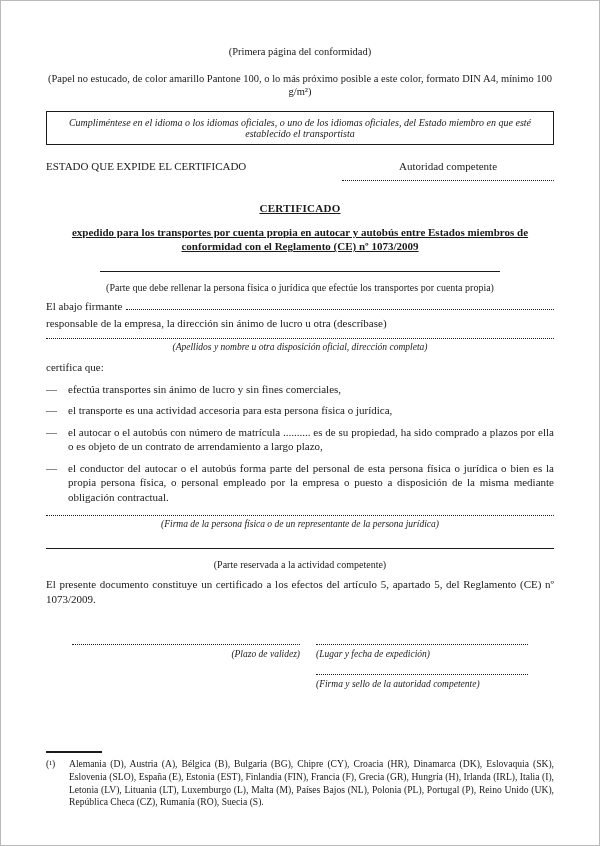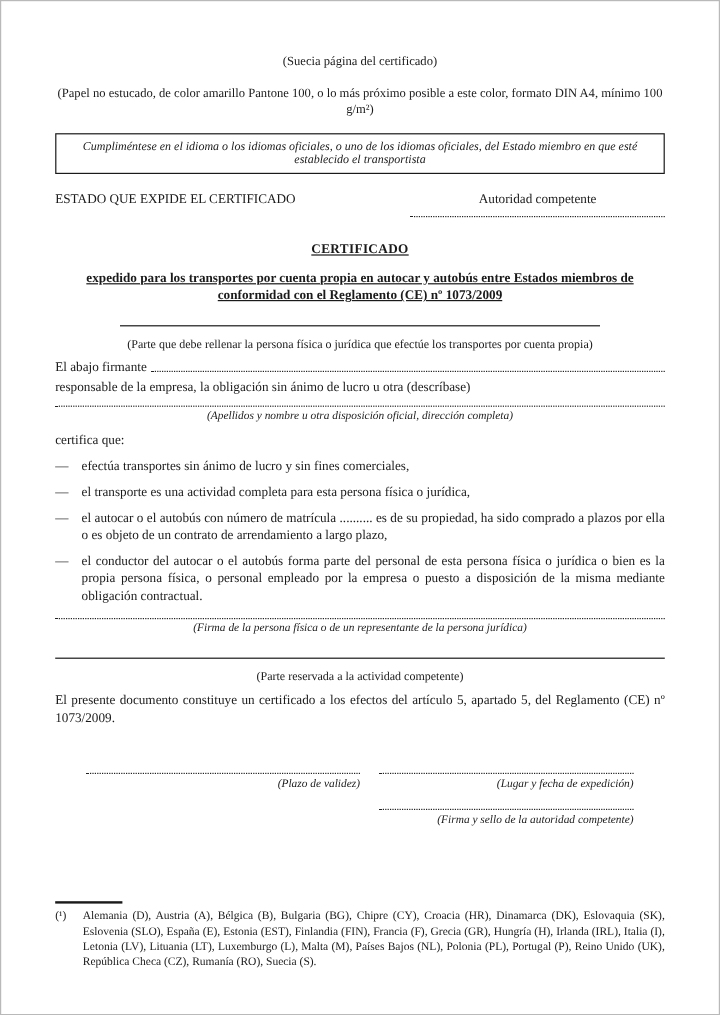--- a/index.html
+++ b/index.html
@@ -69,41 +69,41 @@
 
   .section-rule { margin-top: 19px; border-top: 1.4px solid #1a1a1a; }
 
   .statement { margin-top: 7px; }
 
   .two-col-row {
     margin-top: 38px;
     display: flex; justify-content: space-between;
   }
   .col-left { width: 228px; margin-left: 26px; text-align: right; }
-  .col-right { width: 212px; margin-right: 26px; text-align: right; }
+  .col-right { width: 212px; margin-right: 26px; text-align: left; }
   .col-caption { margin-top: 4px; }
 
   .stamp-row { margin-top: 15px; display: flex; justify-content: flex-end; }
 
   .spacer { flex: 1; }
 
   .footnote-rule { width: 56px; border-top: 2px solid #1a1a1a; }
   .footnote {
     margin-top: 5px;
     position: relative; padding-left: 23px;
     font-size: 9.6px; line-height: 1.32; text-align: justify;
   }
   .footnote-marker { position: absolute; left: 0; top: 0; }
 </style>
 </head>
 <body>
 
 <div class="page">
 
-  <div class="note center">(Suecia página del certificado)</div>
+  <div class="note center">(Primera página del conformidad)</div>
 
   <div class="note center" style="margin-top:13px;">(Papel no estucado, de color amarillo Pantone 100, o lo más próximo posible a este color, formato DIN A4, mínimo 100 g/m²)</div>
 
   <div class="notice-box">
     <span>Cumpliméntese en el idioma o los idiomas oficiales, o uno de los idiomas oficiales, del Estado miembro en que esté establecido el transportista</span>
   </div>
 
   <div class="authority-row">
     <div class="authority-left">
       <div>ESTADO QUE EXPIDE EL CERTIFICADO</div>
@@ -120,35 +120,35 @@
 
   <div class="title-rule"></div>
 
   <div class="section-caption center">(Parte que debe rellenar la persona física o jurídica que efectúe los transportes por cuenta propia)</div>
 
   <div class="fill-row">
     <span>El abajo firmante</span>
     <span class="dotfill"></span>
   </div>
 
-  <div class="plain-row">responsable de la empresa, la obligación sin ánimo de lucro u otra (descríbase)</div>
+  <div class="plain-row">responsable de la empresa, la dirección sin ánimo de lucro u otra (descríbase)</div>
 
   <div class="dotline full-dotline"></div>
   <div class="caption center under-caption">(Apellidos y nombre u otra disposición oficial, dirección completa)</div>
 
   <div class="certify-label">certifica que:</div>
 
   <div class="dash-list">
     <div class="dash-item">
       <span class="dash">—</span>
       <span class="dash-text">efectúa transportes sin ánimo de lucro y sin fines comerciales,</span>
     </div>
     <div class="dash-item">
       <span class="dash">—</span>
-      <span class="dash-text">el transporte es una actividad completa para esta persona física o jurídica,</span>
+      <span class="dash-text">el transporte es una actividad accesoria para esta persona física o jurídica,</span>
     </div>
     <div class="dash-item">
       <span class="dash">—</span>
       <span class="dash-text">el autocar o el autobús con número de matrícula .......... es de su propiedad, ha sido comprado a plazos por ella o es objeto de un contrato de arrendamiento a largo plazo,</span>
     </div>
     <div class="dash-item">
       <span class="dash">—</span>
       <span class="dash-text">el conductor del autocar o el autobús forma parte del personal de esta persona física o jurídica o bien es la propia persona física, o personal empleado por la empresa o puesto a disposición de la misma mediante obligación contractual.</span>
     </div>
   </div>

